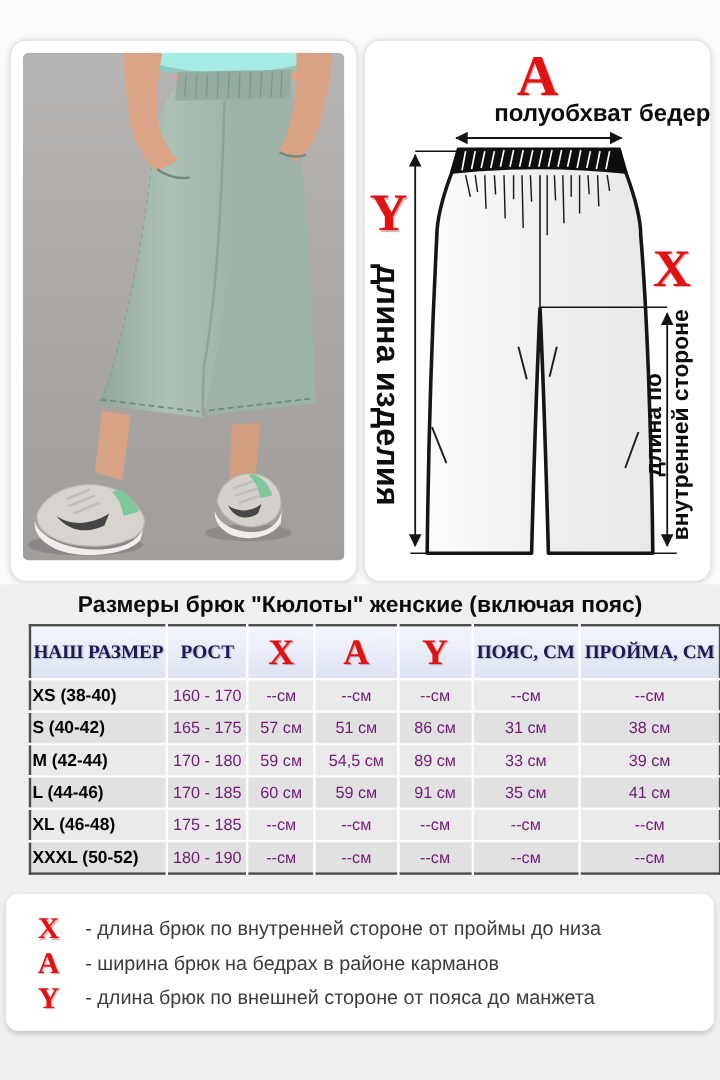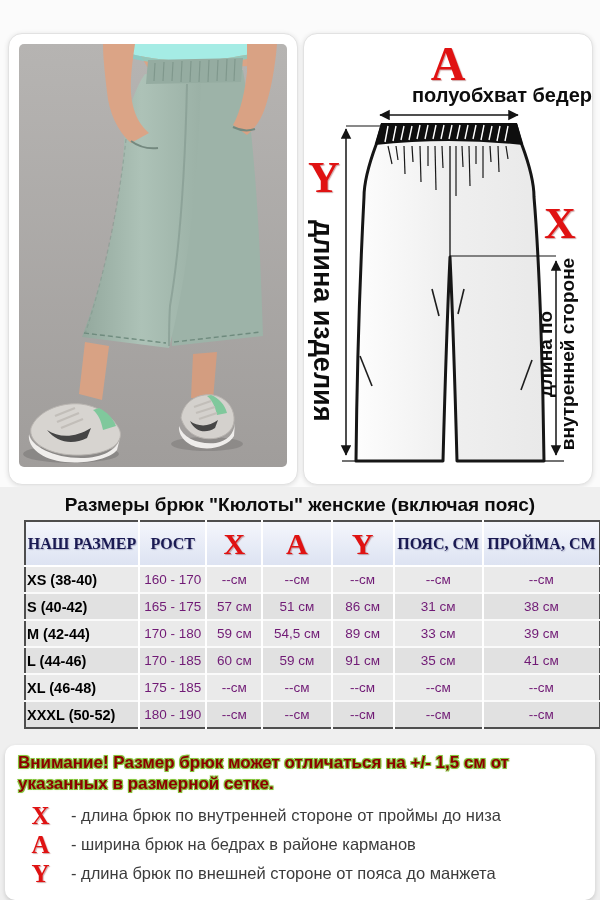--- a/index.html
+++ b/index.html
@@ -312,21 +312,20 @@
             <td>--см</td>
             <td>--см</td>
             <td>--см</td>
             <td>--см</td>
             <td>--см</td>
           </tr>
         </tbody>
     </table>
 
     <div class="note-card">
-      <div class="warning">Внимание! Размер брюк может отличаться на +/- 1,5 см от указанных в размерной сетке.</div>
       <div class="legend">
         <div class="legend-row">
           <span class="lg-letter">X</span>
           <span class="lg-text">- длина брюк по внутренней стороне от проймы до низа</span>
         </div>
         <div class="legend-row">
           <span class="lg-letter">A</span>
           <span class="lg-text">- ширина брюк на бедрах в районе карманов</span>
         </div>
         <div class="legend-row">

